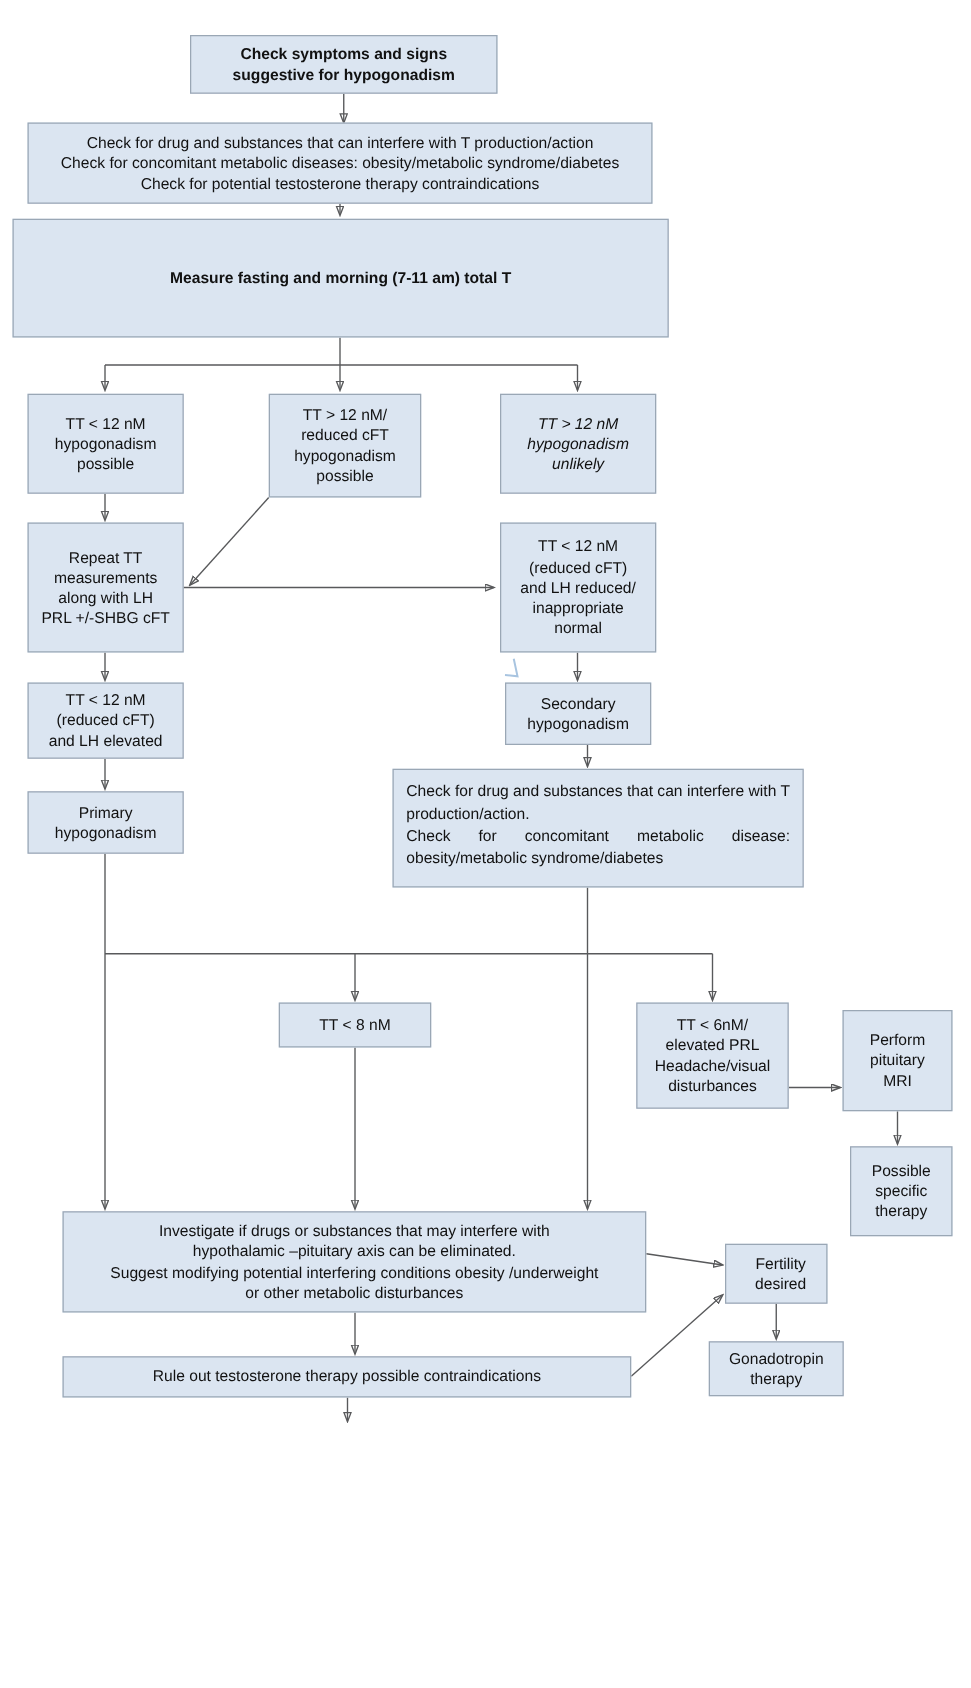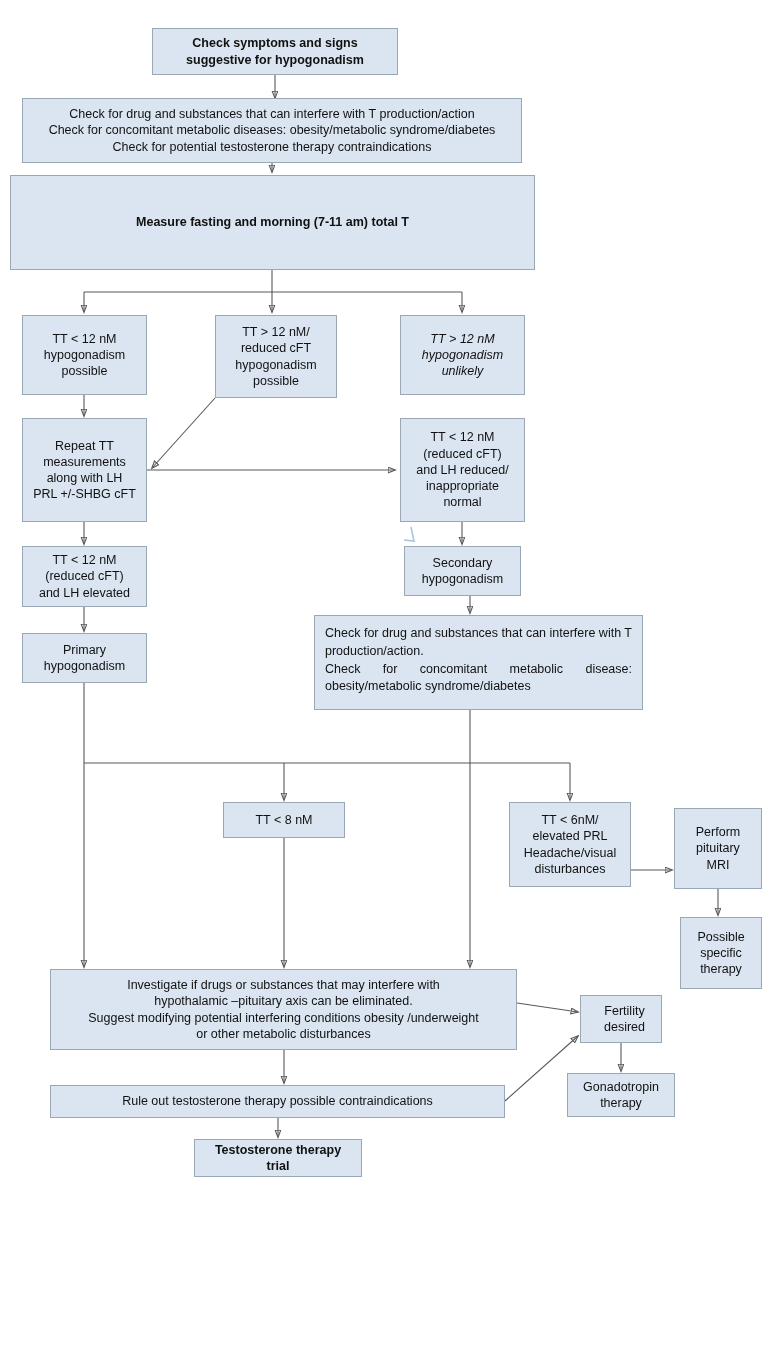--- a/index.html
+++ b/index.html
@@ -224,24 +224,20 @@
     <span>Rule out  testosterone therapy possible contraindications</span>
   </div>
 
   <div class="node" style="left:50px; top:969px; width:467px; height:81px;">
     <span>Investigate if drugs or substances that may interfere with
 hypothalamic –pituitary axis can be eliminated.
 Suggest modifying potential interfering conditions obesity /underweight
 or other metabolic disturbances</span>
   </div>
 
-  <div class="node bold" style="left:194px; top:1139px; width:168px; height:38px;">
-    <span>Testosterone therapy
-trial</span>
-  </div>
 
   <div class="node" style="left:580px; top:995px; width:82px; height:48px;padding-left:12px;">
     <span>Fertility
 desired</span>
   </div>
 
   <div class="node" style="left:567px; top:1073px; width:108px; height:44px;">
     <span>Gonadotropin
 therapy</span>
   </div>

